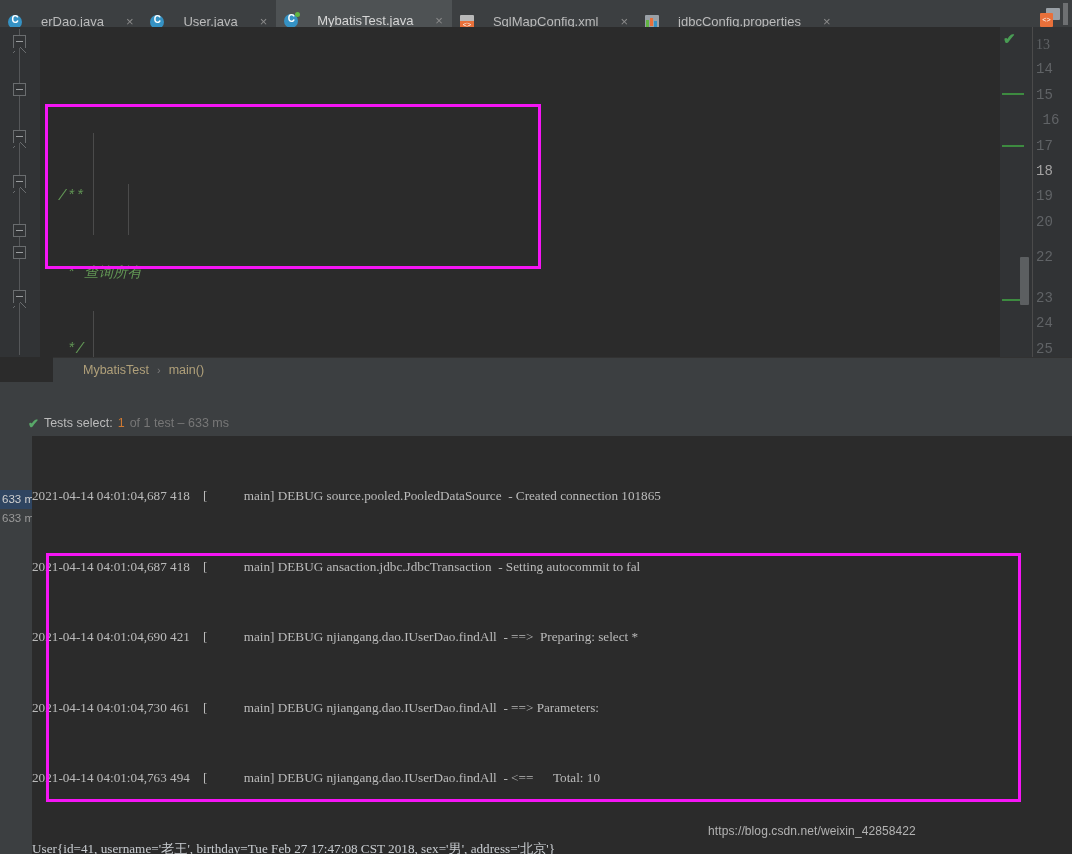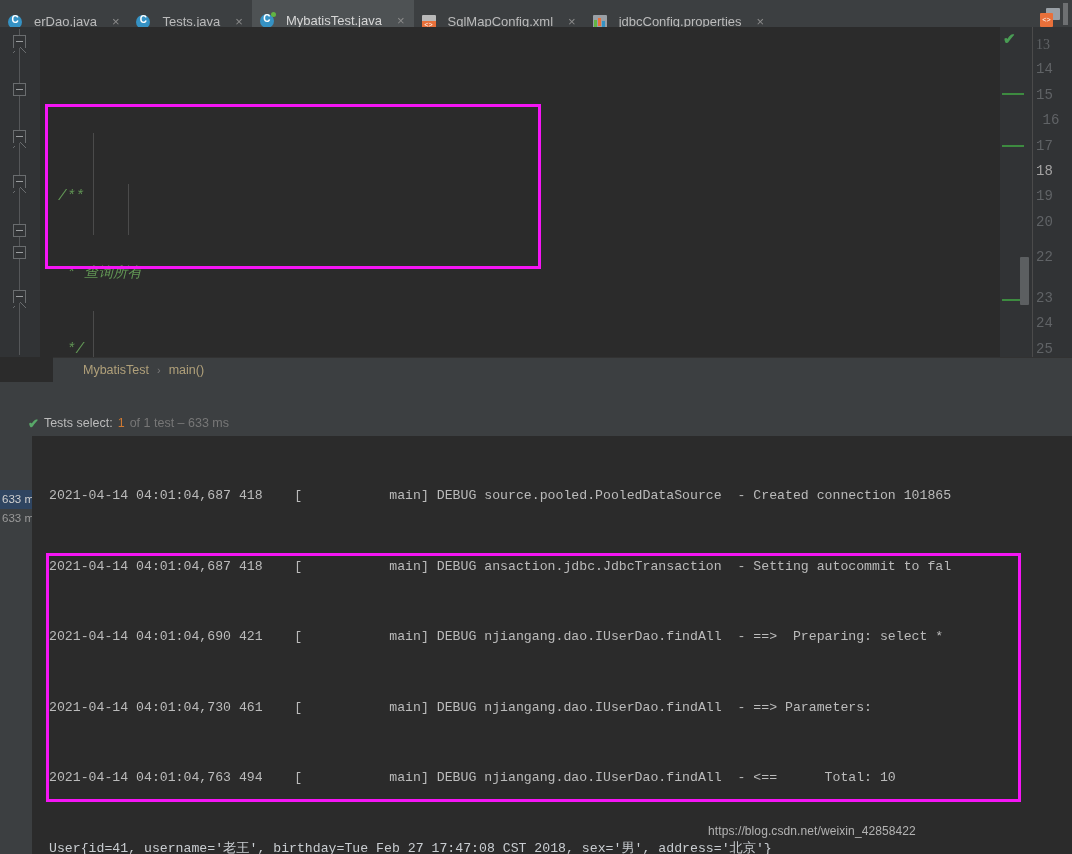--- a/index.html
+++ b/index.html
@@ -12,21 +12,21 @@
   }
   #app{position:relative;width:1072px;height:854px;overflow:hidden;background:#2b2b2b;}
 
   
   .tabbar{
     position:absolute;left:0;top:0;width:1072px;height:27px;
     background:#3c3f41;display:flex;align-items:stretch;
     border-bottom:1px solid #323232;
   }
   .tab{
-    display:flex;align-items:center;gap:12px;
+    display:flex;align-items:center;gap:19px;
     padding:0 9px 0 8px;height:43px;box-sizing:border-box;
     font-size:13px;color:#bbbbbb;white-space:nowrap;position:relative;
   }
   .tab.active{background:#4e5254;color:#d6d6d6;border-bottom:2px solid #4a88c7;}
   .tab .tclose{color:#8c8c8c;font-size:13px;margin-left:3px;line-height:1;}
   .tab-ico{width:14px;height:14px;flex:0 0 14px;position:relative;display:inline-block;}
 
   .ico-class{border-radius:50%;background:#3592c4;}
   .ico-class::after{content:"C";position:absolute;left:0;top:-1px;width:14px;text-align:center;
      font-size:10px;font-weight:bold;color:#fff;font-family:"Liberation Sans",sans-serif;}
@@ -125,21 +125,21 @@
   .tt-row{height:19px;font-size:11.5px;color:#9a9a9a;padding-left:2px;box-sizing:border-box;
      line-height:19px;white-space:nowrap;overflow:hidden;}
   .tt-row.sel{background:#2f4561;color:#d0d0d0;}
 
   .console{
     position:absolute;left:32px;top:54px;right:0;height:418px;background:#2b2b2b;
     font-family:"Liberation Mono","DejaVu Sans Mono",monospace;
     font-size:13.2px;line-height:23.5px;color:#bbbbbb;white-space:pre;overflow:hidden;
     padding-top:1px;box-sizing:border-box;
   }
-  .console .cl{height:23.5px;padding-left:17px;}
+  .console .cl{height:23.5px;font-family:Liberation Serif, serif;}
   .console .out{color:#c9cdd1;}
 
   .watermark{
     position:absolute;left:708px;top:824px;font-size:12px;color:#d8d8d8;opacity:.78;
     font-family:"Liberation Sans",sans-serif;letter-spacing:.1px;pointer-events:none;
   }
   .lgutter{position:absolute;left:0;top:54px;width:32px;height:418px;background:#3c3f41;}
 </style>
 </head>
 <body>
@@ -147,21 +147,21 @@
 <div id="app">
 
   <div class="tabbar">
     <div class="tab">
       <span class="tab-ico ico-class"></span>
       <span>erDao.java</span>
       <span class="tclose">×</span>
     </div>
     <div class="tab">
       <span class="tab-ico ico-class"></span>
-      <span>Tests.java</span>
+      <span>User.java</span>
       <span class="tclose">×</span>
     </div>
     <div class="tab active">
       <span class="tab-ico ico-test"></span>
       <span>MybatisTest.java</span>
       <span class="tclose">×</span>
     </div>
     <div class="tab">
       <span class="tab-ico ico-xml"></span>
       <span>SqlMapConfig.xml</span>

